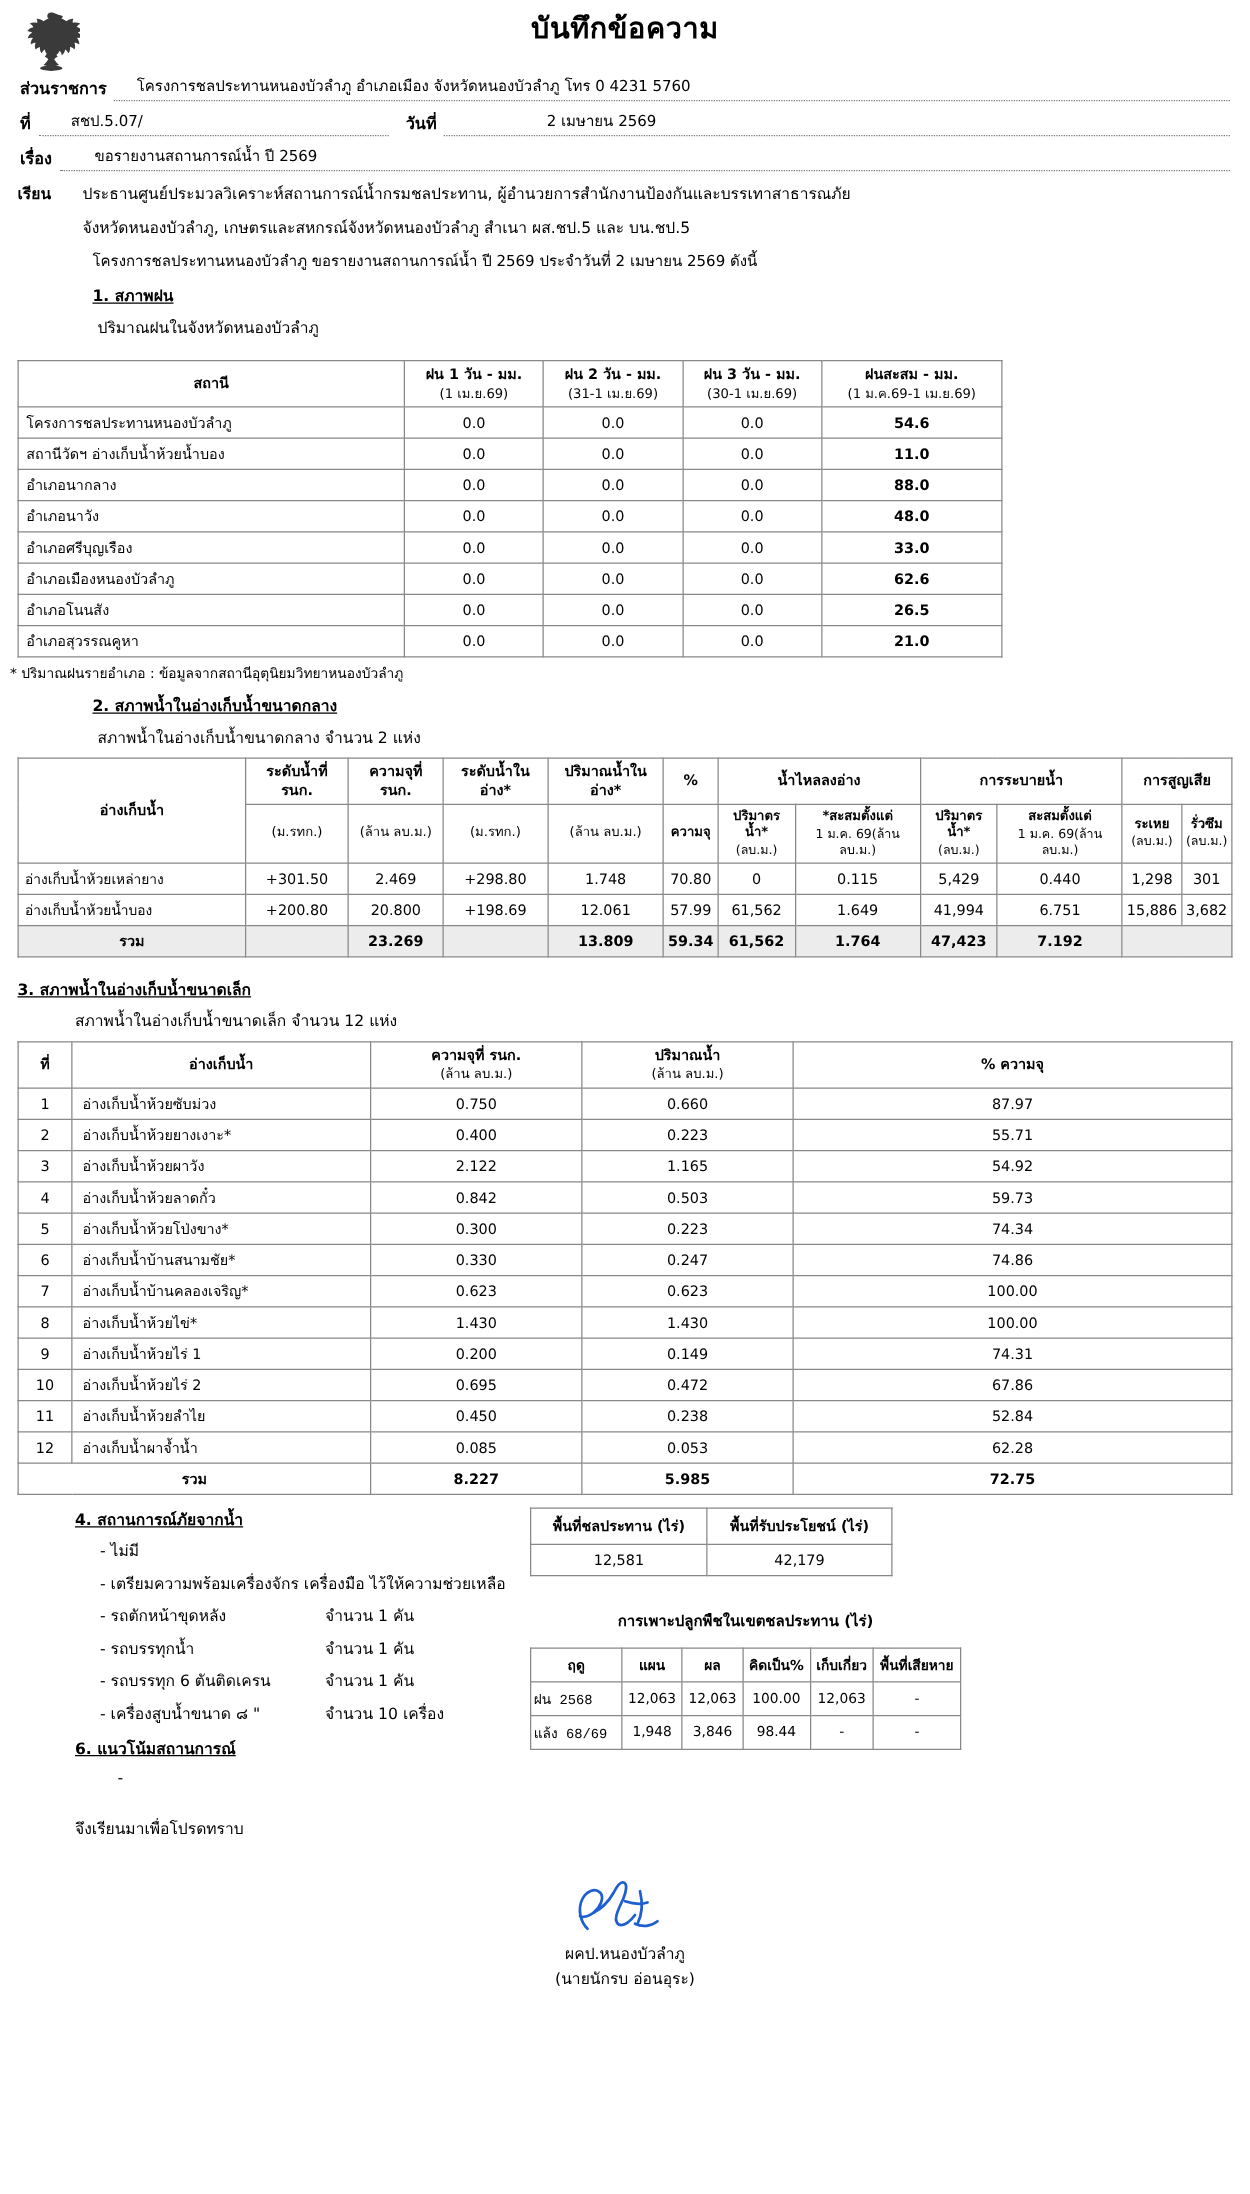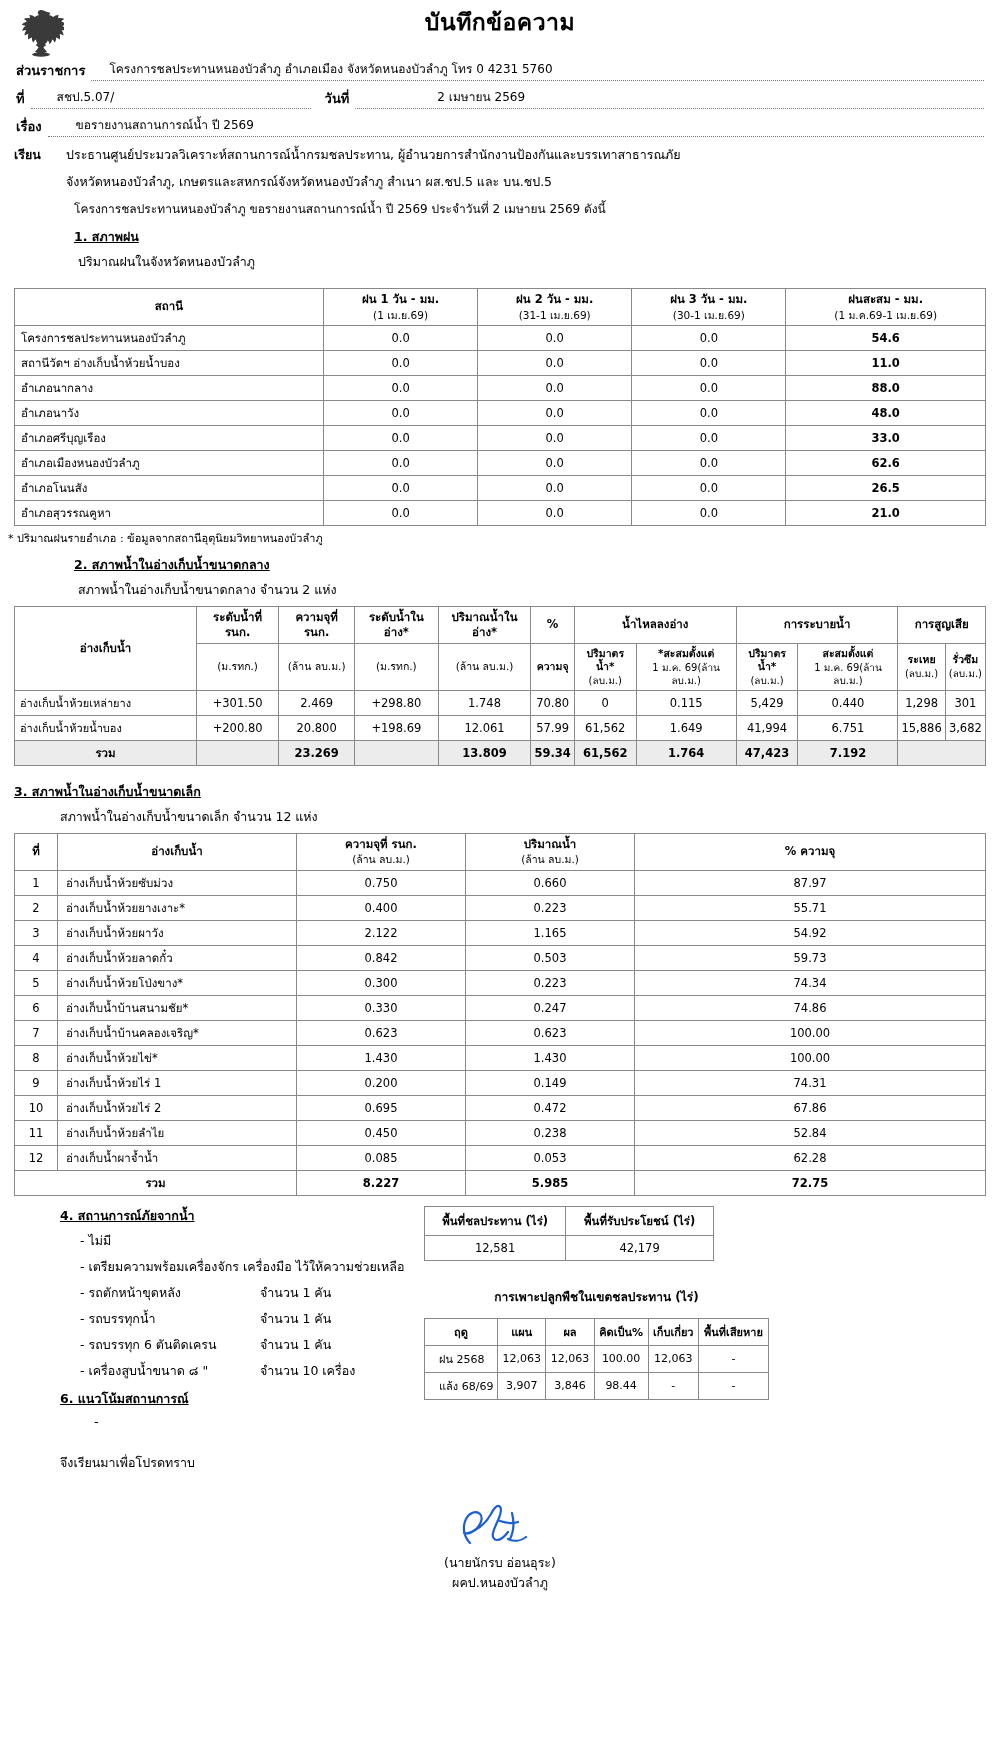--- a/index.html
+++ b/index.html
@@ -25,21 +25,21 @@
 
   .para{padding:0 14px;}
   .p-row{display:flex;font-size:12.5px;margin-bottom:7px;}
   .p-lbl{width:52px;font-weight:bold;flex:none;}
   .p-txt{flex:1;}
   .indent-1{margin-left:60px;}
   .sec-h{font-weight:bold;text-decoration:underline;margin-left:60px;margin-bottom:5px;font-size:12.5px;}
   .sub-note{margin-left:78px;font-size:12.5px;margin-bottom:6px;}
 
   table{border-collapse:collapse;font-size:11.5px;}
-  .tbl1{width:972px;margin:16px 14px 2px 14px;}
+  .tbl1{width:788px;margin:16px 14px 2px 14px;}
   .tbl1 th,.tbl1 td{border:1px solid #888;padding:3px 4px;}
   .tbl1 th{font-weight:bold;text-align:center;line-height:1.35;}
   .tbl1 td.name{text-align:left;padding-left:6px;}
   .tbl1 td.num{text-align:center;}
   .tbl1 td.numb{text-align:center;font-weight:bold;}
   .note{font-size:11px;margin:3px 0 8px 8px;}
 
   .tbl2{width:972px;margin:4px 14px 2px 14px;}
   .tbl2 th,.tbl2 td{border:1px solid #888;padding:3px 3px;text-align:center;}
   .tbl2 th{font-weight:bold;line-height:1.3;}
@@ -56,21 +56,21 @@
   .lower{display:flex;padding:0 14px;margin-top:10px;}
   .lower-l{width:400px;}
   .lower-r{flex:1;padding-left:10px;}
   .bullet{margin-left:46px;font-size:12.5px;margin-bottom:6px;}
   .bullet2{margin-left:66px;font-size:12.5px;margin-bottom:6px;display:flex;}
   .bullet2 .b1{width:180px;}
   .tbl4{width:290px;margin-left:0;}
   .tbl4 th,.tbl4 td{border:1px solid #888;padding:5px 4px;text-align:center;font-size:11.5px;}
   .tbl5{width:345px;margin-top:12px;}
   .tbl5 th,.tbl5 td{border:1px solid #888;padding:4px 3px;text-align:center;font-size:11px;}
-  .tbl5 td.name{text-align:left;padding-left:14px;}
+  .tbl5 td.name{text-align:left;padding-left:2px;font-family:Liberation Mono, monospace;}
   .cap{text-align:center;font-weight:bold;font-size:12px;margin-bottom:3px;}
 
   .sign{margin-top:26px;text-align:center;}
   .sig-svg{display:block;margin:0 auto;}
   .sign div{font-size:12.5px;line-height:1.6;}
 </style>
 </head>
 <body>
 
 <div class="page">
@@ -474,21 +474,21 @@
               <tr>
                 <td class="name">ฝน 2568</td>
                 <td>12,063</td>
                 <td>12,063</td>
                 <td>100.00</td>
                 <td>12,063</td>
                 <td>-</td>
               </tr>
               <tr>
                 <td class="name">แล้ง 68/69</td>
-                <td>3,907</td>
+                <td>1,948</td>
                 <td>3,846</td>
                 <td>98.44</td>
                 <td>-</td>
                 <td>-</td>
               </tr>
             </tbody>
         </table>
       </div>
     </div>
   </div>
@@ -498,17 +498,17 @@
   <div class="sign">
     <svg class="sig-svg" width="120" height="54" viewBox="0 0 120 54">
       <g fill="none" stroke="#1d5fd0" stroke-width="2.2" stroke-linecap="round">
         <path d="M30 44c-6-6-8-16-4-24 3-6 10-9 14-5 4 4 0 12-5 16 -4 3-8 4-11 3"></path>
         <path d="M35 31c6-3 12-9 16-16 2-4 5-9 8-8 3 1 2 7 0 12 -2 5-5 10-6 15 -1 4 1 7 4 7 4 0 8-4 11-8"></path>
         <path d="M60 22c6 2 12 3 18 1"></path>
         <path d="M72 14c2 8 2 18-2 26"></path>
         <path d="M68 40c6 3 13 2 18-2"></path>
       </g>
     </svg>
+    <div>ผคป.หนองบัวลำภู</div>
     <div>(นายนักรบ  อ่อนอุระ)</div>
-    <div>ผคป.หนองบัวลำภู</div>
   </div>
 
 </div>
 
 </body></html>

